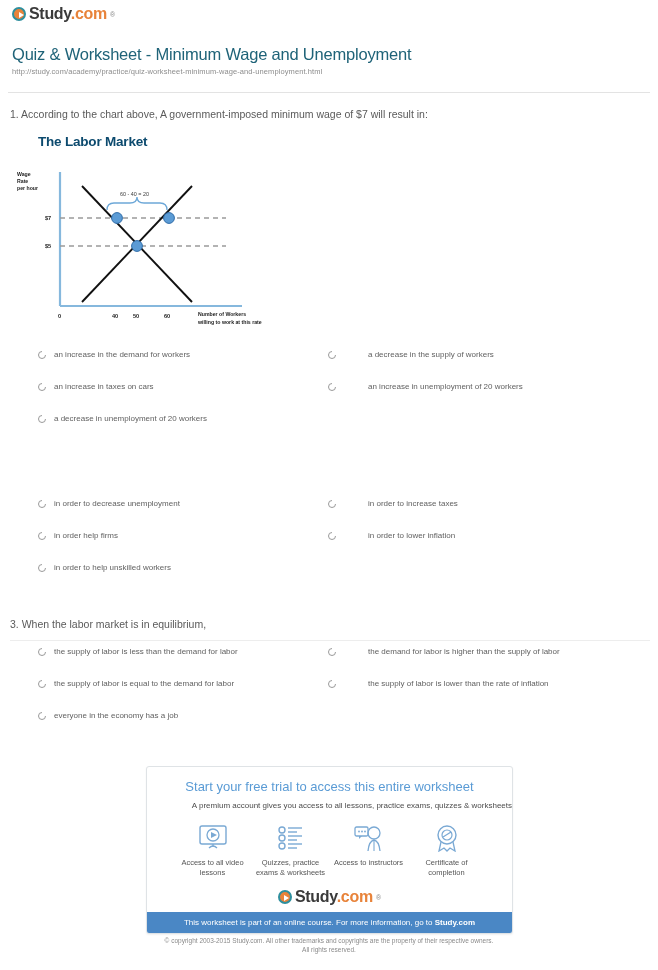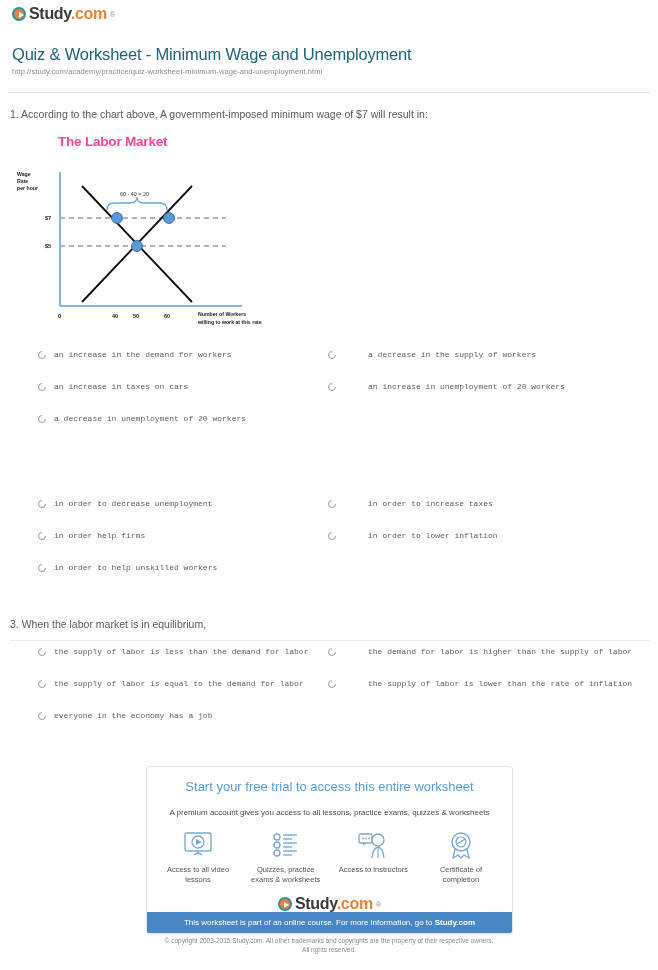--- a/index.html
+++ b/index.html
@@ -47,21 +47,21 @@
     position: absolute; left: 8px; top: 92px; width: 642px;
     height: 1px; background: #e3e3e3;
   }
 
   
   .question { position: absolute; left: 10px; width: 640px; }
   .question-text { font-size: 10.5px; color: #5a5a5a; }
   .q-rule { position: absolute; left: 0; width: 640px; height: 1px; background: #ededed; }
 
   .options { position: absolute; left: 38px; width: 600px; }
-  .opt-row { position: relative; height: 32px; font-family: Liberation Mono, monospace; }
+  .opt-row { position: relative; height: 32px; }
   .opt {
     position: absolute; display: flex; align-items: flex-start; gap: 8px;
   }
   .opt.col-a { left: 0; }
   .opt.col-b { left: 290px; gap: 32px; }
   .radio {
     flex: 0 0 auto;
     width: 8px; height: 8px; margin-top: 1px;
     border: 1px solid #9a9a9a;
     border-radius: 50%;
@@ -71,22 +71,22 @@
   }
   .radio::after {
     content: ""; position: absolute; right: -1px; top: -1px;
     width: 4px; height: 4px; background: #ffffff;
   }
   .opt-label { font-size: 8px; color: #616161; line-height: 10px; white-space: nowrap; }
 
   
   .chart-wrap { position: absolute; left: 14px; top: 132px; width: 286px; height: 206px; }
   .chart-title {
-    font-size: 13.5px; font-weight: bold; color: #ec4899;
-    text-align: left; margin-left: 44px; margin-top: 2px;
+    font-size: 13.5px; font-weight: bold; color: #0c4a6e;
+    text-align: left; margin-left: 24px; margin-top: 2px;
     letter-spacing: -0.2px;
   }
   .chart-svg { position: absolute; left: 0; top: 22px; }
   .axis-text { font: bold 5.6px "Liberation Sans", sans-serif; fill: #1c1c1c; }
   .axis-text-sm { font: bold 5.2px "Liberation Sans", sans-serif; fill: #1c1c1c; }
   .annot-text { font: 5.4px "Liberation Sans", sans-serif; fill: #3b3b3b; }
 
   
   .promo {
     position: absolute; left: 146px; top: 766px;
@@ -94,25 +94,25 @@
     background: #ffffff;
     border: 1px solid #dfe3e6;
     border-radius: 3px;
     box-shadow: 0 1px 2px rgba(0,0,0,0.06);
   }
   .promo-title {
     text-align: center; color: #5a9bd5; font-size: 13px;
     margin-top: 12px; font-weight: normal;
   }
   .promo-sub {
-    text-align: center; color: #4c4c4c; font-size: 8px;
-    margin-top: 14px;
+    text-align: right; color: #4c4c4c; font-size: 8px;
+    margin-top: 7px;
   }
   .promo-features {
-    display: flex; justify-content: space-between;
+    display: flex; justify-content: center;
     margin-top: 12px; padding: 0 12px;
   }
   .feature { width: 78px; text-align: center; }
   .feature-icon { height: 32px; display: flex; align-items: center; justify-content: center; }
   .feature-label {
     font-size: 7.5px; color: #555555; line-height: 10px; margin-top: 4px;
   }
   .promo-logo { text-align: center; margin-top: 10px; }
   .promo-bar {
     position: absolute; left: 0; bottom: 0; width: 100%;

